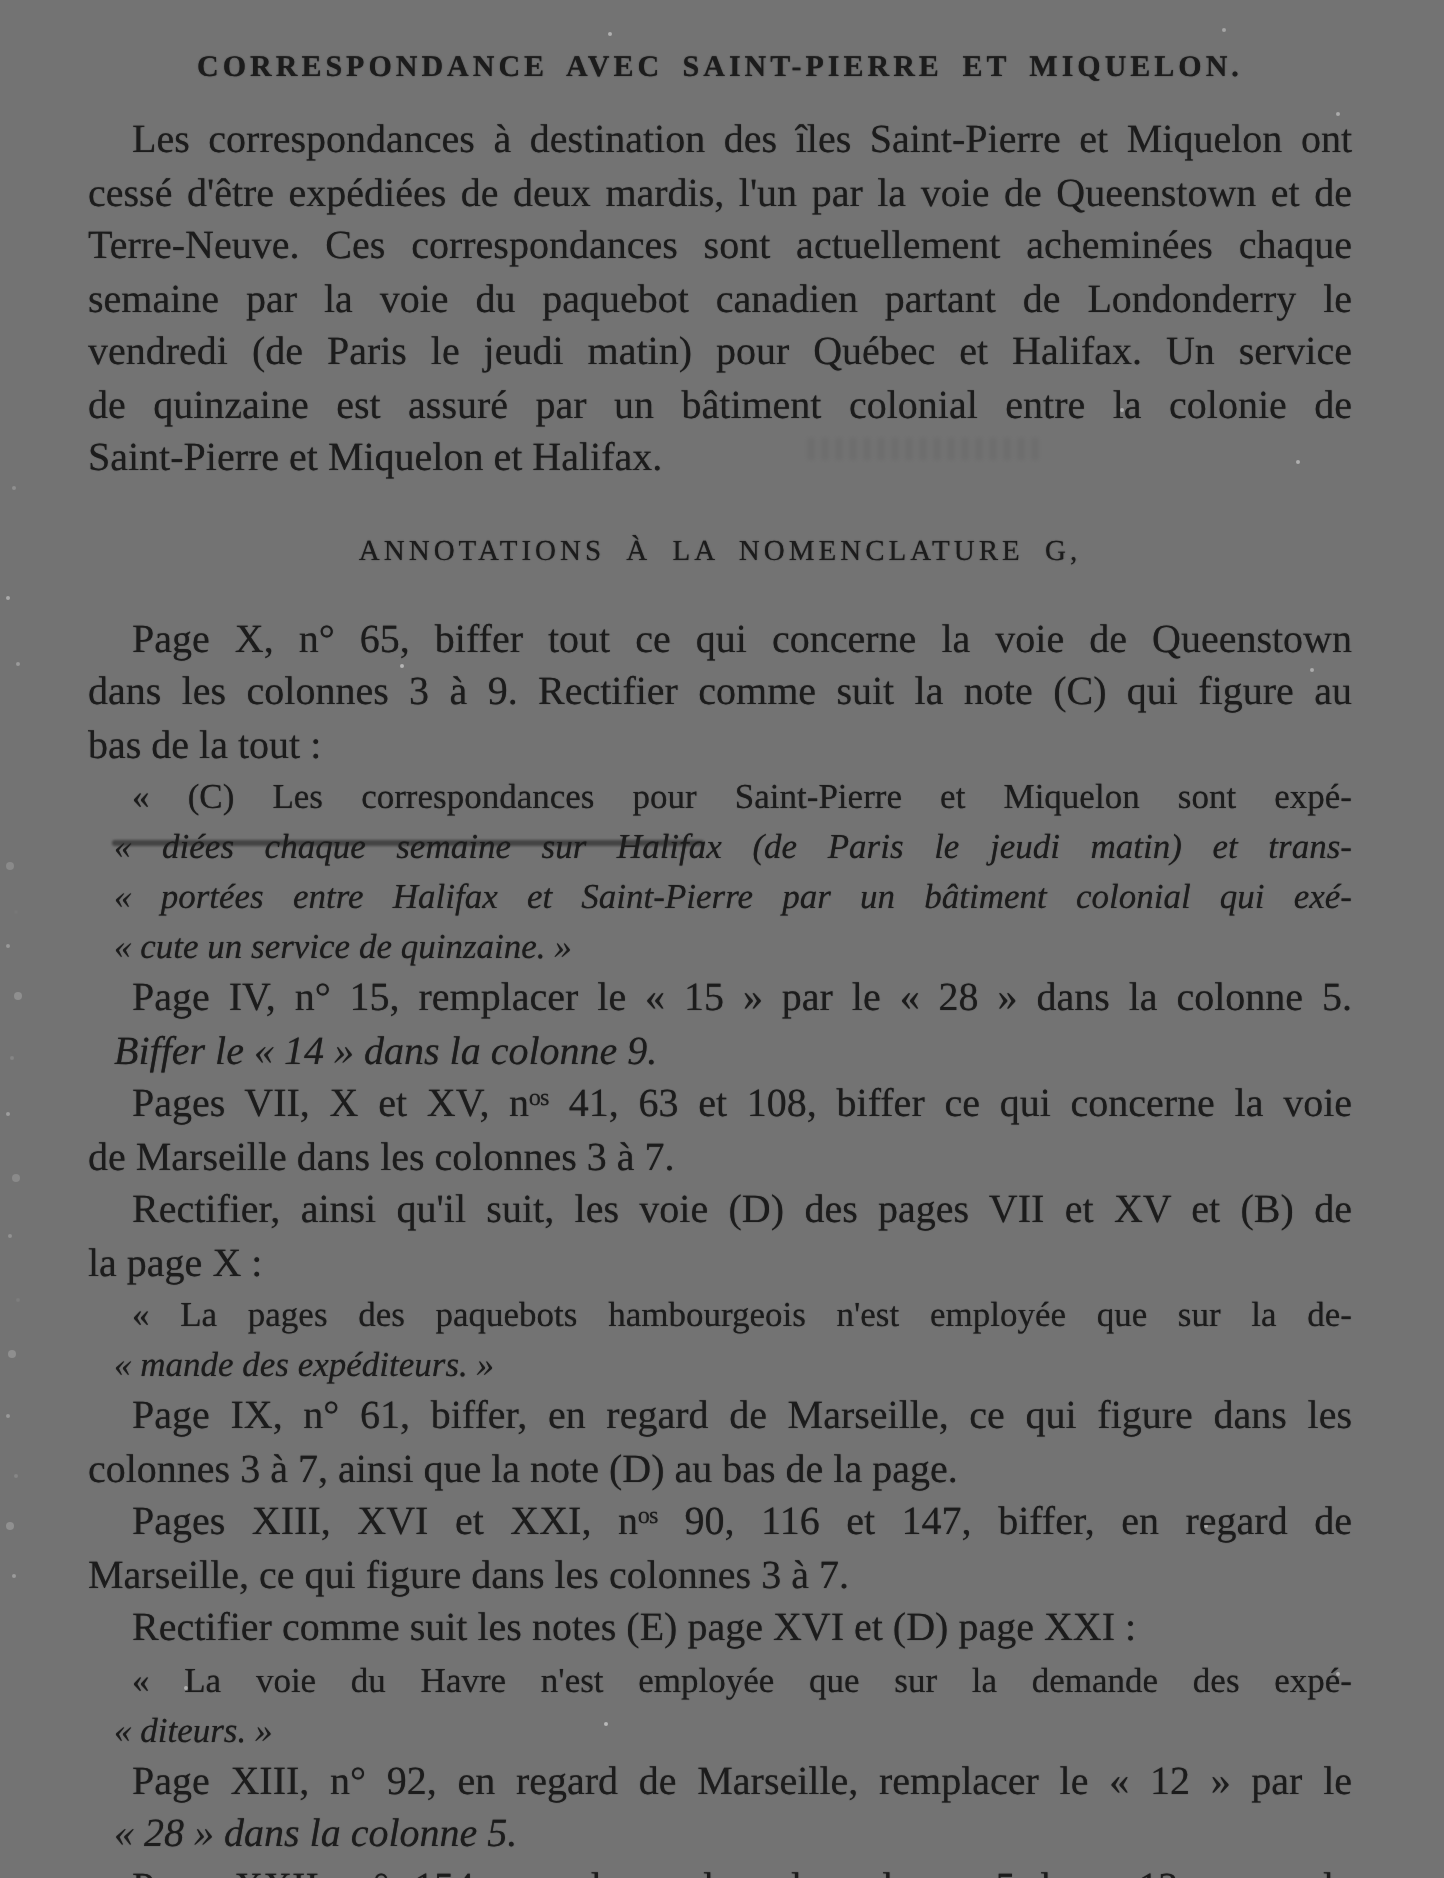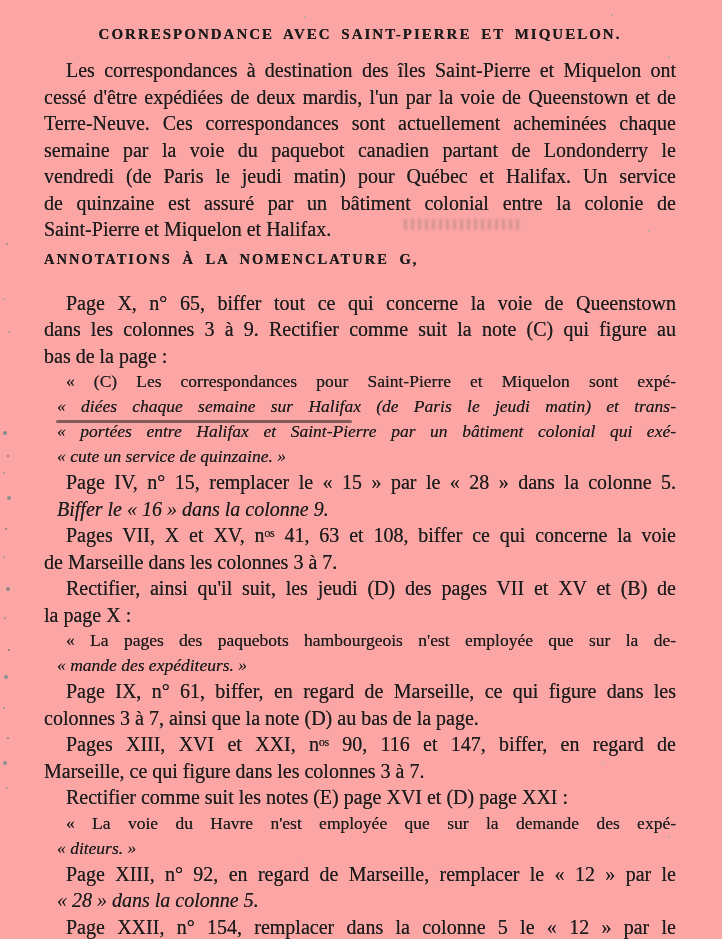--- a/index.html
+++ b/index.html
@@ -4,42 +4,43 @@
 <style>
   html, body {
     margin: 0;
     padding: 0;
     background: #ffffff;
   }
   .page {
     position: relative;
     width: 722px;
     height: 939px;
-    background: #fca5a5;
+    background: #737373;
     overflow: hidden;
     font-family: "Liberation Serif", "DejaVu Serif", serif;
     color: #1c1c1c;
   }
   .content {
     position: relative;
     padding: 26px 46px 0 44px; 
   }
   .doc-title {
     margin: 0 0 14px 0;
     text-align: center;
     font-size: 15px;
     font-weight: bold;
     letter-spacing: 2px;
     word-spacing: 4px;
     text-shadow: 0 0 0.6px rgba(20,20,20,0.8);
   }
   .section-title {
-    margin: 8px 0 22px 0;
+    margin: 25px 0 22px 0;
+    text-align: center;
     font-size: 14.5px;
-    font-weight: bold;
+    font-weight: normal;
     letter-spacing: 2px;
     word-spacing: 5px;
     text-shadow: 0 0 0.6px rgba(20,20,20,0.8);
   }
   .block { margin: 0; }
   .block.body .line {
     font-size: 20px;
     line-height: 26.5px;
   }
   .block.quote .line {
@@ -130,38 +131,38 @@
         <div class="line jl">de quinzaine est assuré par un bâtiment colonial entre la colonie de</div>
         <div class="line">Saint-Pierre et Miquelon et Halifax.</div>
       </div>
 
     <h2 class="section-title">ANNOTATIONS À LA NOMENCLATURE G,</h2>
 
     <div id="annotations">
         <div class="block body">
           <div class="line ind jl">Page X, n° 65, biffer tout ce qui concerne la voie de Queenstown</div>
           <div class="line jl">dans les colonnes 3 à 9. Rectifier comme suit la note (C) qui figure au</div>
-          <div class="line">bas de la page :</div>
+          <div class="line">bas de la tout :</div>
         </div>
         <div class="block quote">
           <div class="line ind jl">« (C) Les correspondances pour Saint-Pierre et Miquelon sont expé-</div>
           <div class="line qind jl">« diées chaque semaine sur Halifax (de Paris le jeudi matin) et trans-</div>
           <div class="line qind jl">« portées entre Halifax et Saint-Pierre par un bâtiment colonial qui exé-</div>
           <div class="line qind">« cute un service de quinzaine. »</div>
         </div>
         <div class="block body">
           <div class="line ind jl">Page IV, n° 15, remplacer le « 15 » par le « 28 » dans la colonne 5.</div>
-          <div class="line qind">Biffer le « 16 » dans la colonne 9.</div>
+          <div class="line qind">Biffer le « 14 » dans la colonne 9.</div>
         </div>
         <div class="block body">
           <div class="line ind jl">Pages VII, X et XV, nᵒˢ 41, 63 et 108, biffer ce qui concerne la voie</div>
           <div class="line">de Marseille dans les colonnes 3 à 7.</div>
         </div>
         <div class="block body">
-          <div class="line ind jl">Rectifier, ainsi qu'il suit, les jeudi (D) des pages VII et XV et (B) de</div>
+          <div class="line ind jl">Rectifier, ainsi qu'il suit, les voie (D) des pages VII et XV et (B) de</div>
           <div class="line">la page X :</div>
         </div>
         <div class="block quote">
           <div class="line ind jl">« La pages des paquebots hambourgeois n'est employée que sur la de-</div>
           <div class="line qind">« mande des expéditeurs. »</div>
         </div>
         <div class="block body">
           <div class="line ind jl">Page IX, n° 61, biffer, en regard de Marseille, ce qui figure dans les</div>
           <div class="line">colonnes 3 à 7, ainsi que la note (D) au bas de la page.</div>
         </div>

